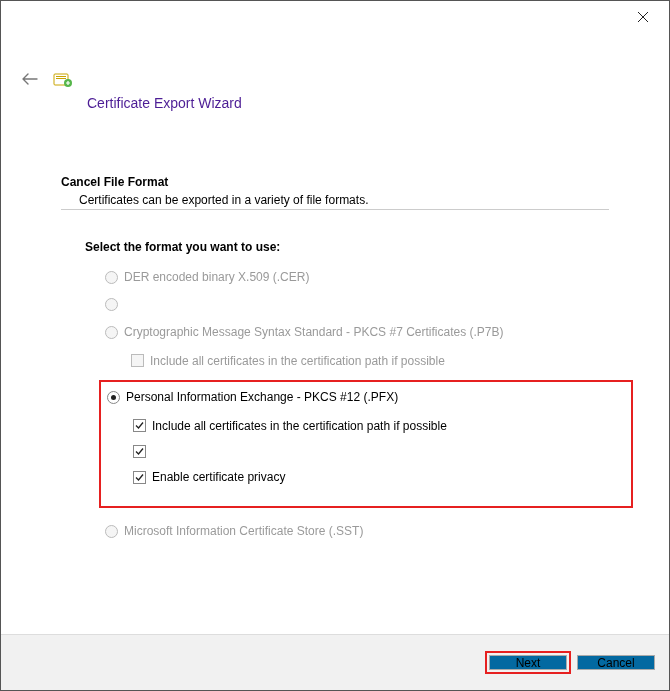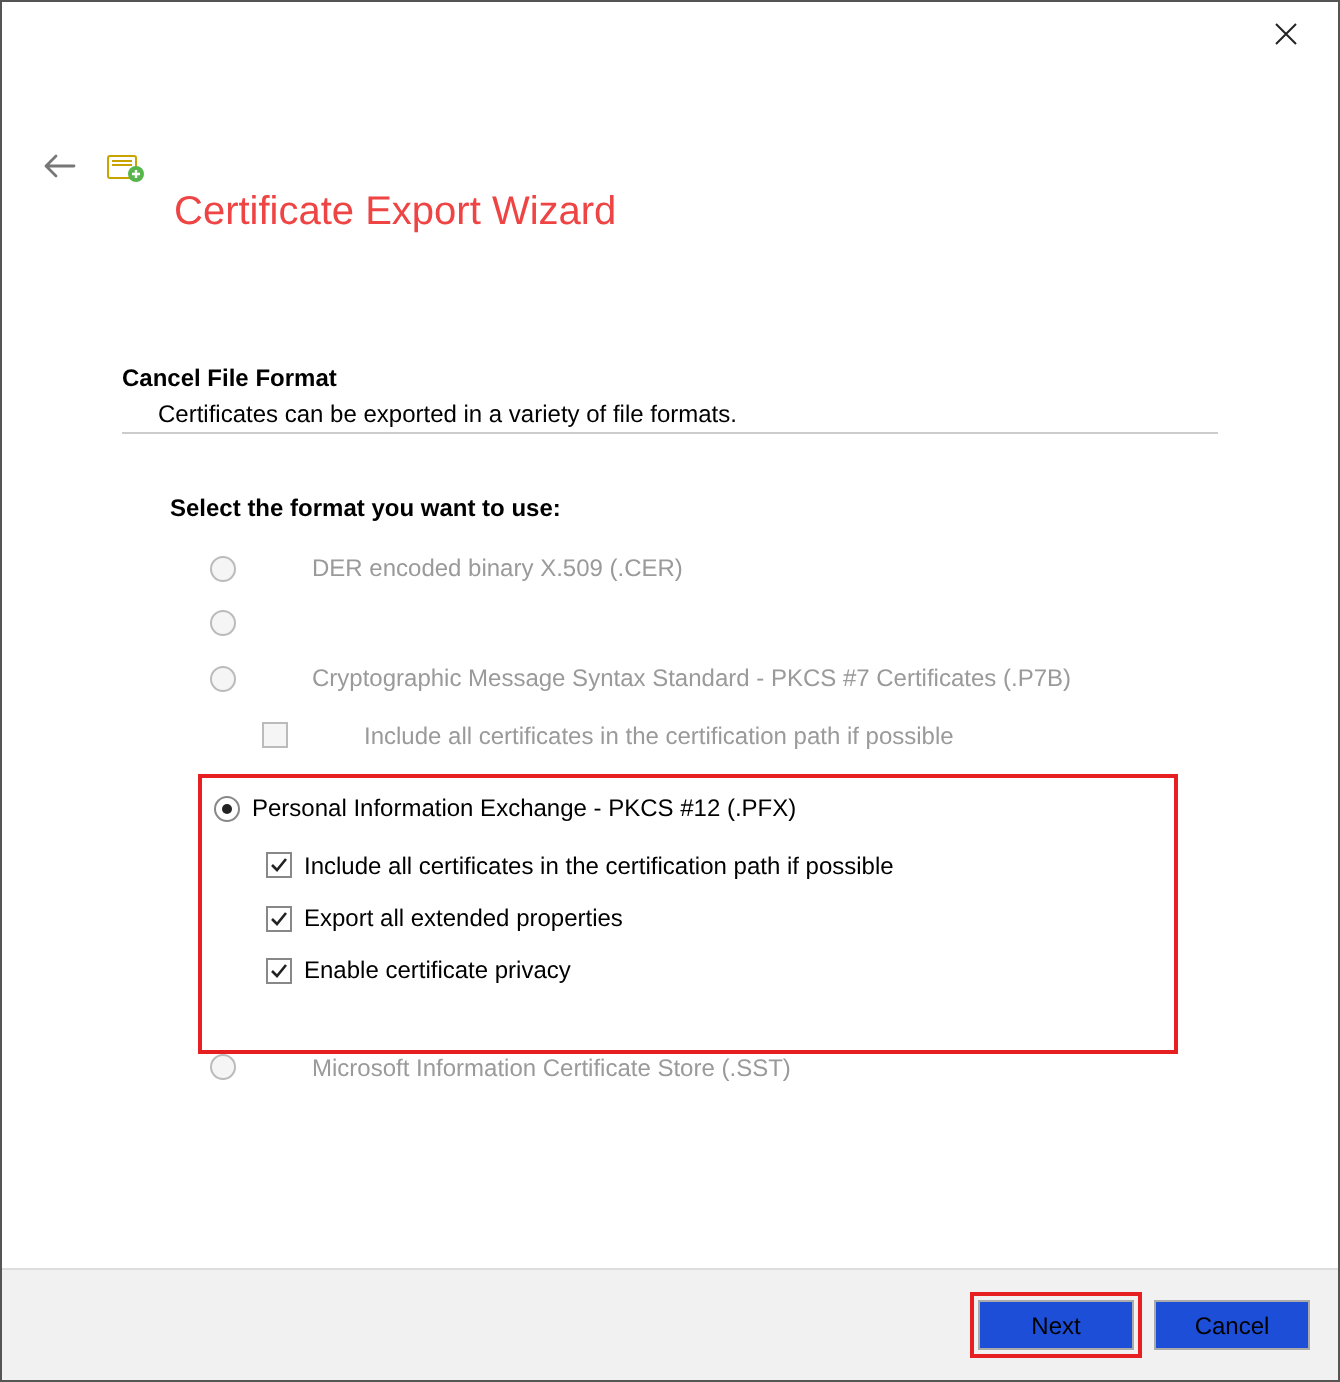--- a/index.html
+++ b/index.html
@@ -48,22 +48,22 @@
     height: 18px;
     display: flex;
     align-items: center;
     justify-content: center;
     color: #666;
     font-size: 16px;
     cursor: pointer;
   }
   .wizard-icon svg { display:block; }
   .wizard-title {
-    font-size: 20px;
-    color: #ef4444;
+    font-size: 14px;
+    color: #4c1d95;
     margin-top: 48px;
   }
   .content {
     flex: 1;
     padding: 40px 60px 20px 60px;
   }
   .section-heading {
     font-weight: 600;
     margin-bottom: 4px;
   }
@@ -110,41 +110,41 @@
     border-color: #bbb;
     background: #f5f5f5;
   }
   .radio .dot {
     width: 5px;
     height: 5px;
     background: #222;
     border-radius: 50%;
   }
   .check svg { display:block; }
-  .lbl-disabled { color: #9a9a9a; margin-left: 32px; }
+  .lbl-disabled { color: #9a9a9a; }
   .highlight-box {
     border: 2px solid #e62020;
-    padding: 8px 6px 20px 6px;
-    margin: 2px 0 0 -6px;
-    width: 490px;
+    padding: 8px 6px 10px 6px;
+    margin: 2px 0 16px -6px;
+    width: 534px;
   }
   .footer {
     height: 56px;
     border-top: 1px solid #ddd;
     background: #f1f1f1;
     display: flex;
     justify-content: flex-end;
     align-items: center;
     gap: 10px;
     padding: 0 14px;
   }
   .btn {
     min-width: 78px;
-    height: 25px;
-    background: #1d4ed8;
+    height: 15px;
+    background: #0369a1;
     border: 1px solid #aaa;
     font-size: 12px;
     font-family: inherit;
     cursor: pointer;
     padding: 0 14px;
   }
   .btn-highlight {
     outline: 2px solid #e62020;
     outline-offset: 2px;
   }
@@ -221,21 +221,20 @@
               </svg>
           </div>
           <span>Include all certificates in the certification path if possible</span>
         </div>
         <div class="check-row">
           <div class="check">
             <svg width="11" height="11" viewBox="0 0 11 11">
                 <path d="M2 5.5 L4.5 8 L9 2.5" stroke="#222" stroke-width="1.3" fill="none"></path>
               </svg>
           </div>
-          <span>Export all extended properties</span>
         </div>
         <div class="check-row">
           <div class="check">
             <svg width="11" height="11" viewBox="0 0 11 11">
                 <path d="M2 5.5 L4.5 8 L9 2.5" stroke="#222" stroke-width="1.3" fill="none"></path>
               </svg>
           </div>
           <span>Enable certificate privacy</span>
         </div>
       </div>

